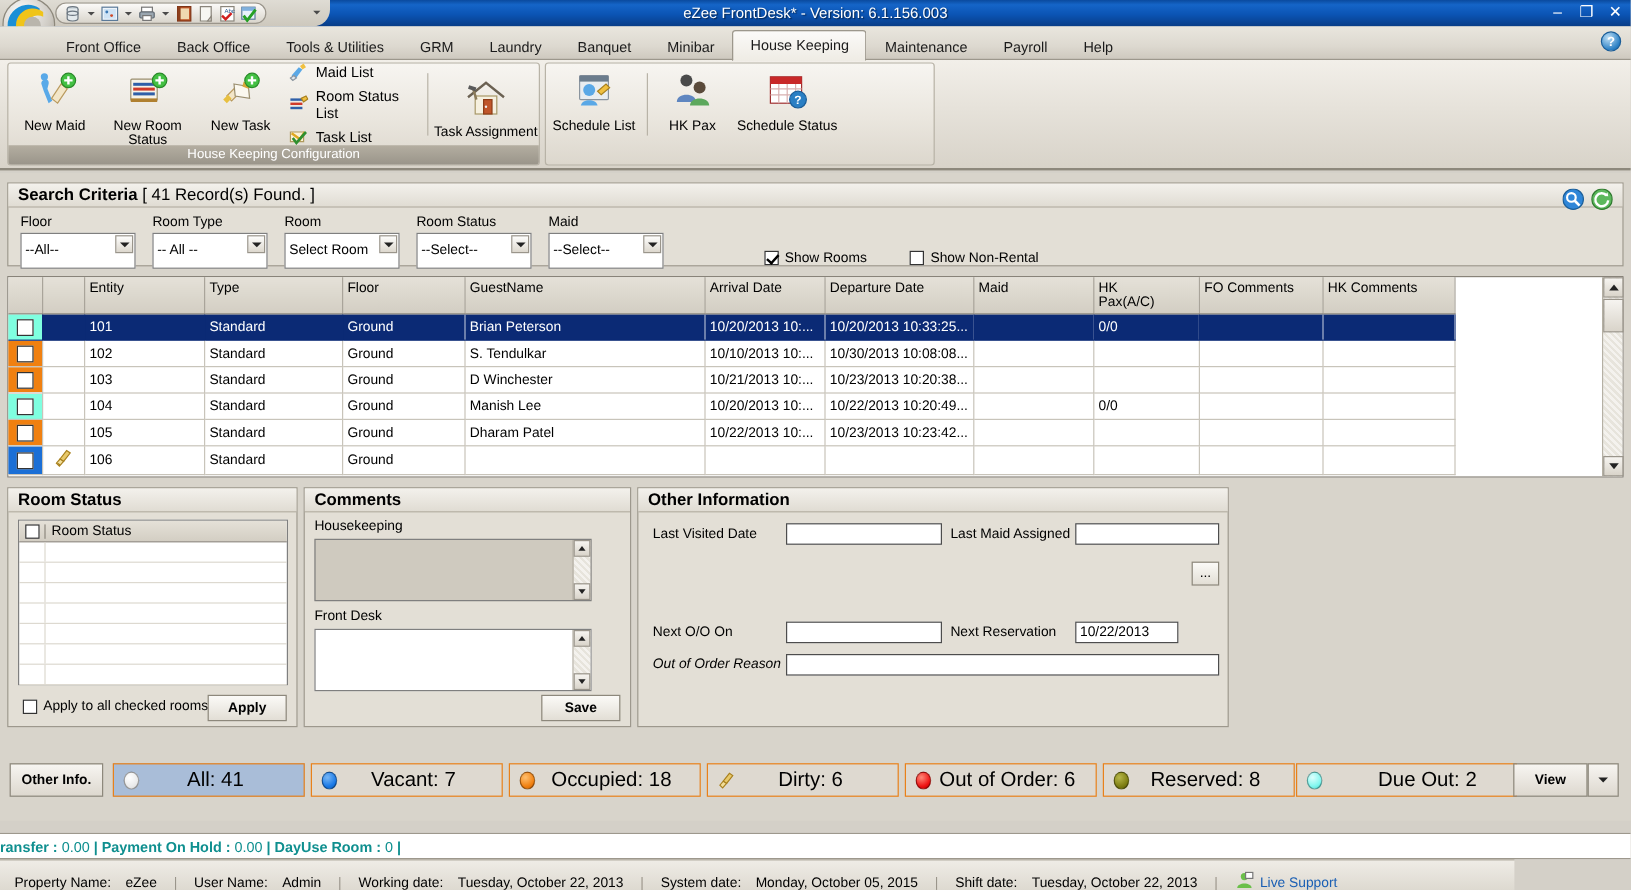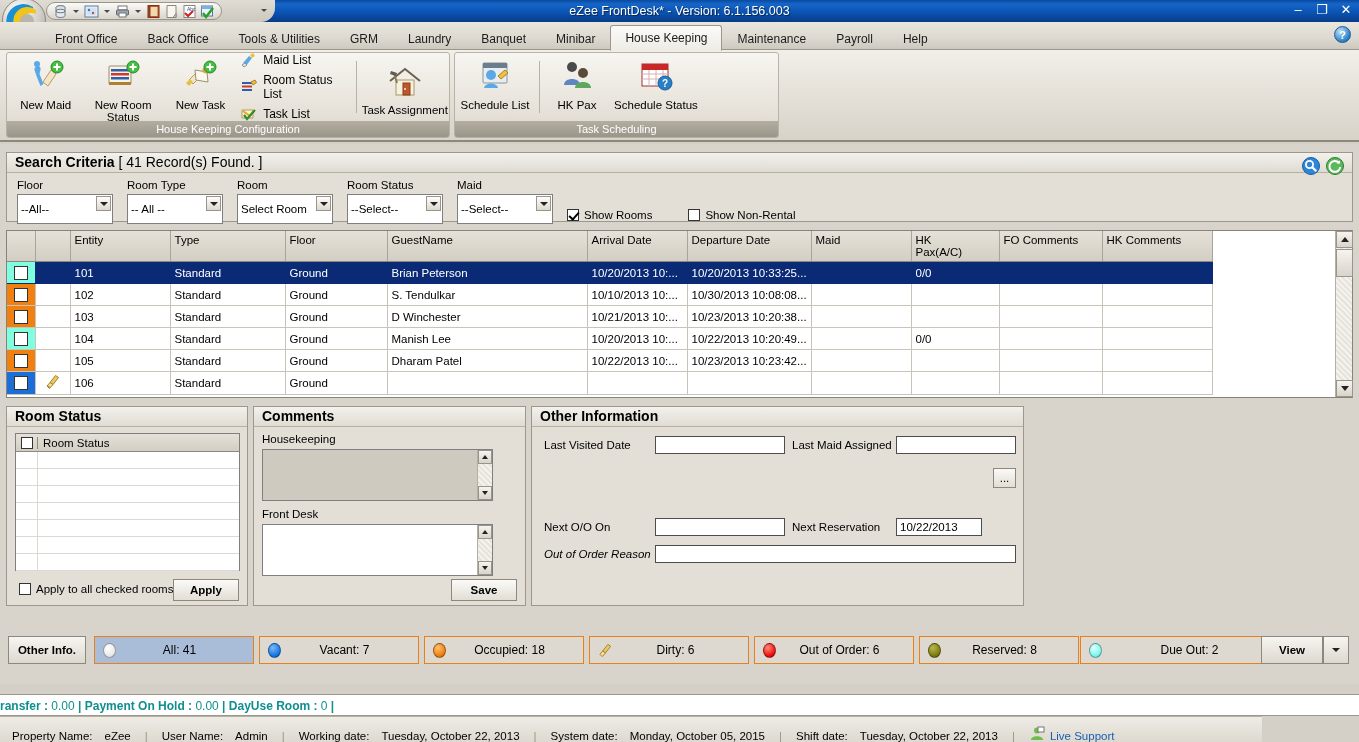--- a/index.html
+++ b/index.html
@@ -222,21 +222,21 @@
   }
   .oi-lbl { font-size:11.5px; }
 
   
   #legend {
     position:absolute; left:0; top:488px; width:1359px; height:42px;
   }
   .lg-btn {
     position:absolute; top:4px; height:28px;
     border:1px solid #e8811a; background:#ded9d0;
-    display:flex; align-items:center; font-size:12px; cursor:default;
+    display:flex; align-items:center; font-size:17px; cursor:default;
   }
   .lg-btn.selected { background:#a9bdd8; }
   .dot { width:13px; height:15px; border-radius:50%; margin-left:8px; flex:none; border:1px solid rgba(0,0,0,.35); }
   .lg-label { flex:1; text-align:center; padding-right:10px; }
   .plain-btn {
     position:absolute; top:4px; height:28px;
     background: linear-gradient(to bottom,#f7f5f1,#ddd8cf);
     border:1px solid #8d887c; display:flex;align-items:center;justify-content:center;
     font-size:11.5px; font-weight:bold; cursor:default;
   }
@@ -489,21 +489,20 @@
               <rect x="5" y="6" width="26" height="22" fill="#fff" stroke="#a03030"></rect>
               <rect x="5" y="6" width="26" height="6" fill="#c82828"></rect>
               <path d="M5 16h26M5 21h26M12 12v16M19 12v16M26 12v16" stroke="#d8b0b0"></path>
               <circle cx="28" cy="25" r="7" fill="#2a7fc4" stroke="#1a5d98"></circle>
               <text x="28" y="29" font-size="10" fill="#fff" text-anchor="middle" font-family="sans-serif" font-weight="bold">?</text>
             </svg>
           </span>
           <span class="lbl">Schedule Status</span>
         </div>
       </div>
-      <div class="rgroup-title">Task Scheduling</div>
     </div>
   </div>
 
   <div class="content">
 
     <div class="panel" id="search-panel">
       <div class="panel-hdr">
         <span>Search Criteria</span>
         <span class="sub">[ 41 Record(s) Found. ]</span>
       </div>
@@ -562,21 +561,21 @@
         </div>
         <div class="crit">
           <label>Maid</label>
           <div class="combo">
             <span>--Select--</span>
             <span class="btn">
                 <span class="caret-d"></span>
               </span>
           </div>
         </div>
-        <div class="chk-wrap" style="margin-bottom:3px;">
+        <div class="chk-wrap" style="margin-left:70px;margin-bottom:3px;">
           <span class="chk on"></span>
           <span>Show Rooms</span>
         </div>
         <div class="chk-wrap" style="margin-left:22px;margin-bottom:3px;">
           <span class="chk"></span>
           <span>Show Non-Rental</span>
         </div>
       </div>
     </div>
 

